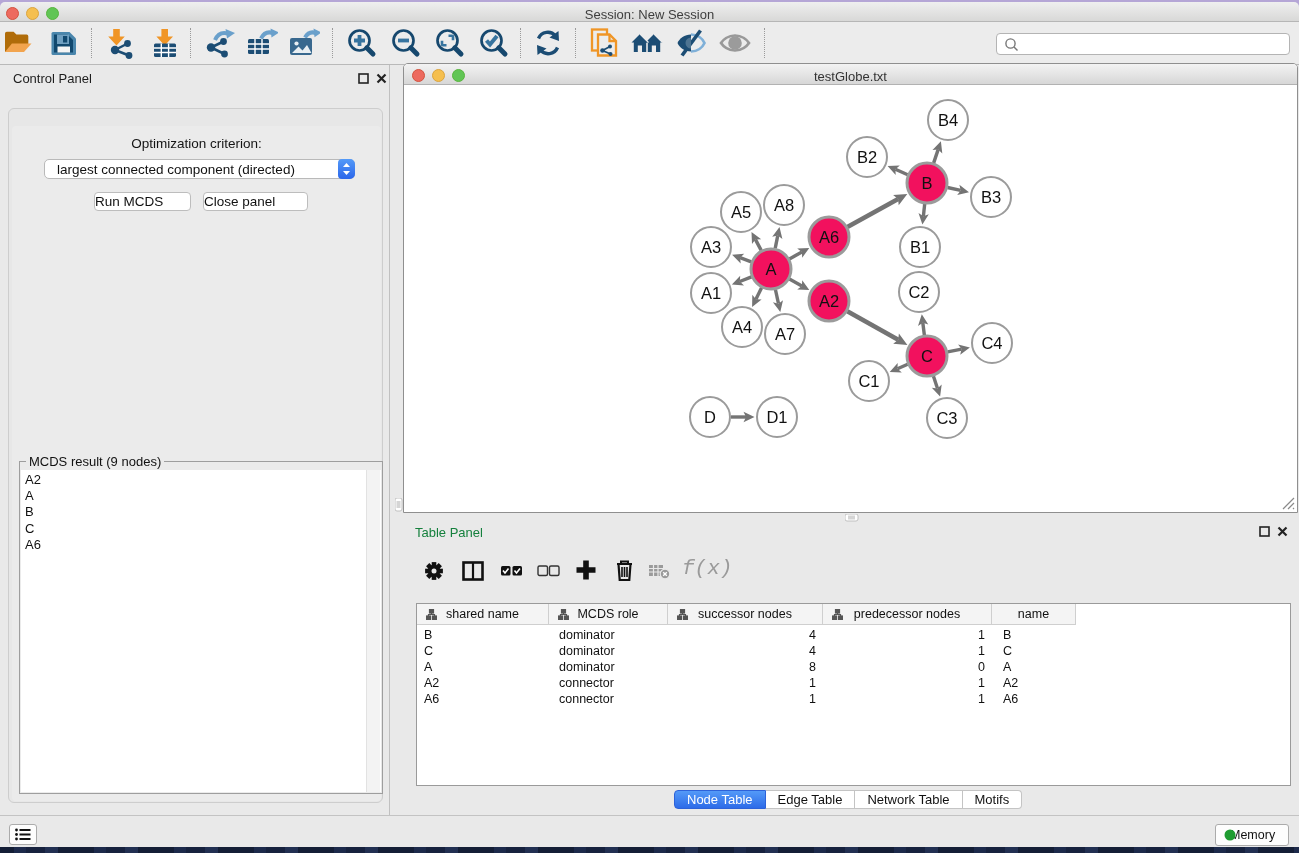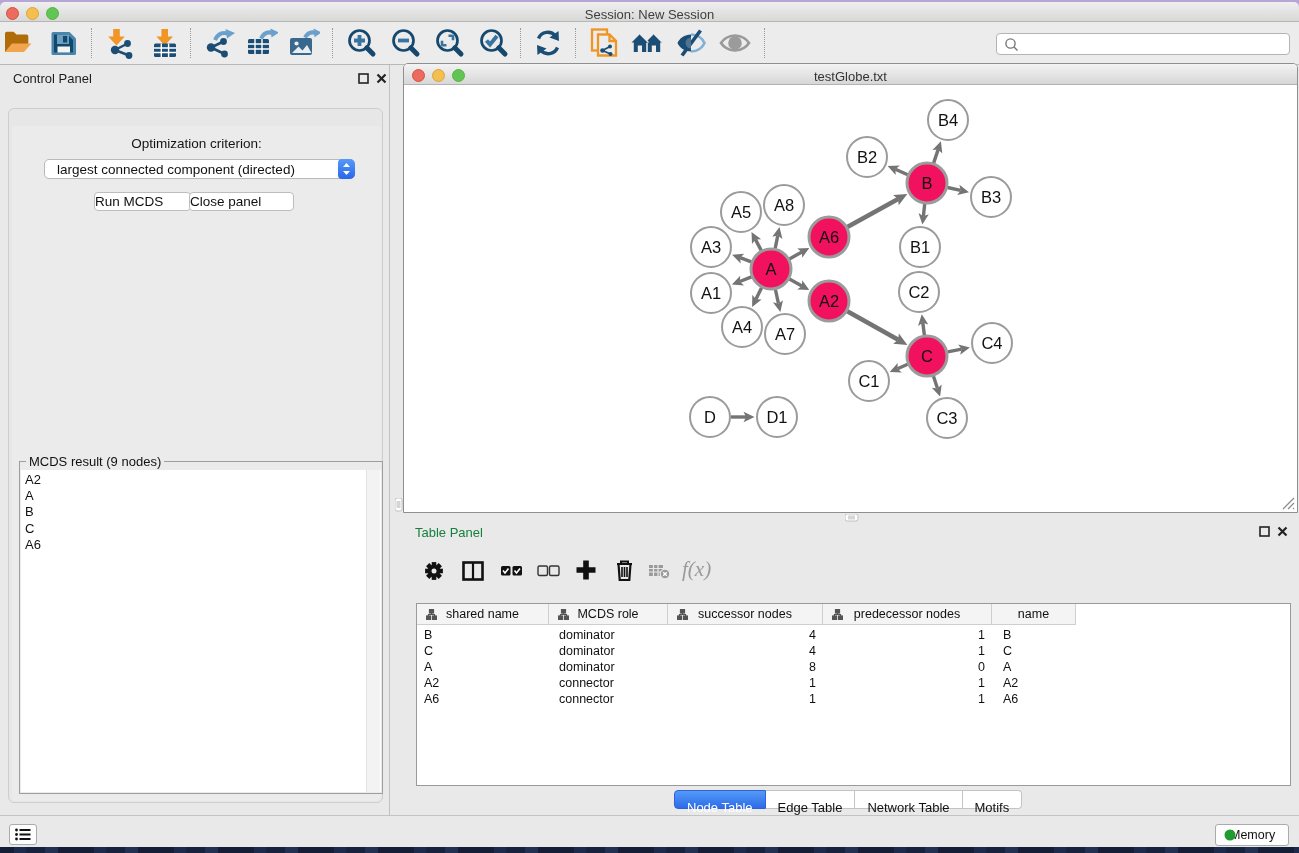--- a/index.html
+++ b/index.html
@@ -34,21 +34,21 @@
 #nettitle{left:0;top:0;width:893px;height:21px;background:linear-gradient(#f3f3f3,#d7d7d7);border-bottom:1px solid #b2b2b2;border-radius:4px 4px 0 0}
 #nettext{width:100%;text-align:center;top:5px;font-size:13px;color:#333}
 
 #tp{left:405px;top:454px;width:894px;height:296px}
 #tphead{left:10px;top:6px;font-size:13px;color:#15803d}
 #tptools{left:12px;top:37px;height:30px}
 #tbl{left:11px;top:84px;width:875px;height:183px;background:#fff;border:1px solid #9a9a9a;font-size:12.5px}
 .th{position:absolute;top:0;height:21px;background:#f4f4f4;border-right:1px solid #cfcfcf;border-bottom:1px solid #cfcfcf;text-align:center;line-height:21px;color:#111}
 .td{position:absolute;height:16px;line-height:16px;color:#111}
 #tptabs{left:269px;top:271px;height:19px;display:flex}
-#tptabs .seg{padding:8px 12px}
+#tptabs .seg{padding:0 12px}
 
 #statusbar{left:0;top:815px;width:1299px;height:32px;background:#e9e9e9;border-top:1px solid #c3c3c3}
 #listbtn{left:9px;top:8px;width:28px;height:21px;background:#fdfdfd;border:1px solid #ababab;border-radius:3px}
 #membtn{left:1215px;top:8px;width:74px;height:22px;background:#fdfdfd;border:1px solid #ababab;border-radius:3px;font-size:12.5px;color:#111;line-height:20px}
 #wallpaper{left:0;top:847px;width:1299px;height:6px;background:repeating-linear-gradient(90deg,#141e36 0 14px,#1d2a4b 14px 26px,#17223e 26px 45px,#223052 45px 58px,#141e36 58px 80px)}
 .ticon{position:absolute;top:4px;width:34px;height:34px}
 </style></head><body>
 <div id="topstrip" class="abs"></div>
 <div id="titlebar" class="abs">
   <div class="tl" style="left:6px;background:#ed6a5f;border:1px solid #d3533f"></div>
@@ -176,21 +176,21 @@
         <path d="M1.5 1.5 L9.5 9.5 M9.5 1.5 L1.5 9.5" stroke="#222" stroke-width="2.2"></path>
       </svg>
   <div id="cpinner" class="abs">
         <div id="cpsub" class="abs">
     <div id="dropdown" class="abs">largest connected component (directed)<div id="dropbtn"><svg width="17" height="20" viewBox="0 0 17 20">
                 <path d="M5 8 l3.5-4 3.5 4 z" fill="#fff"></path>
                 <path d="M5 12 l3.5 4 3.5-4 z" fill="#fff"></path>
               </svg></div></div>
     <div id="optlabel" class="abs">Optimization criterion:</div>
     <div class="btn" style="left:82px;top:66px;width:97px">Run MCDS</div>
-    <div class="btn" style="left:177px;top:66px;width:105px">Close panel</div>
+    <div class="btn" style="left:191px;top:66px;width:105px">Close panel</div>
     <div id="groupbox" class="abs">
             <div id="gblabel">MCDS result (9 nodes)</div>
       <div id="gblist">A2<br>A<br>B<br>C<br>A6</div>
       <div id="gbscroll"></div>
     </div>
   </div>
       </div>
   <svg class="abs" style="left:395px;top:433px" width="8" height="14">
         <rect x="0" y="0" width="7" height="13" rx="2" fill="#fff" stroke="#c0c0c0"></rect>
         <rect x="1.5" y="3" width="4" height="7" fill="#d5d5d5"></rect>
@@ -337,21 +337,21 @@
           <path d="M2 8 h15 M6 8 v-2.5 h7 V8" fill="none" stroke="#111" stroke-width="2"></path>
           <path d="M3.5 8 l1.2 16 h9.6 L15.5 8" fill="none" stroke="#111" stroke-width="2.2"></path>
           <path d="M7 11 v10 M9.5 11 v10 M12 11 v10" stroke="#111" stroke-width="1.6"></path>
         </svg>
         <svg style="position:absolute;left:232px;top:0" width="30" height="30" viewBox="0 0 30 30">
           <rect x="0" y="9" width="14" height="11" fill="#9a9a9a"></rect>
           <path d="M0 12.5 h14 M0 16 h14 M4.5 9 v11 M9 9 v11" stroke="#e9e9e9" stroke-width="1.2"></path>
           <circle cx="16" cy="18" r="4.8" fill="#9a9a9a" stroke="#e9e9e9" stroke-width="1.2"></circle>
           <path d="M14.2 16.2 l3.6 3.6 m0-3.6 l-3.6 3.6" stroke="#fff" stroke-width="1.4"></path>
         </svg>
-        <div style="position:absolute;left:265px;top:1px;font-family:Liberation Serif, serif;font-style:italic;font-size:21px;color:#9a9a9a">f(x)</div>
+        <div style="position:absolute;left:265px;top:1px;font-family:Liberation Mono, monospace;font-style:italic;font-size:21px;color:#9a9a9a">f(x)</div>
       </div>
   <div id="tbl" class="abs">
         <div class="th" style="left:0px;width:132px"><svg width="11" height="11" style="position:absolute;left:9px;top:5px" viewBox="0 0 11 11">
             <g fill="none" stroke="#555" stroke-width="1.2">
               <rect x="3.5" y="0.5" width="4" height="3.5" fill="#555"></rect>
               <rect x="0.5" y="7" width="4" height="3.5" fill="#555"></rect>
               <rect x="6.5" y="7" width="4" height="3.5" fill="#555"></rect>
               <path d="M5.5 4 v2 M2.5 7 v-1.5 h6 V7"></path>
             </g>
           </svg>shared name</div>

